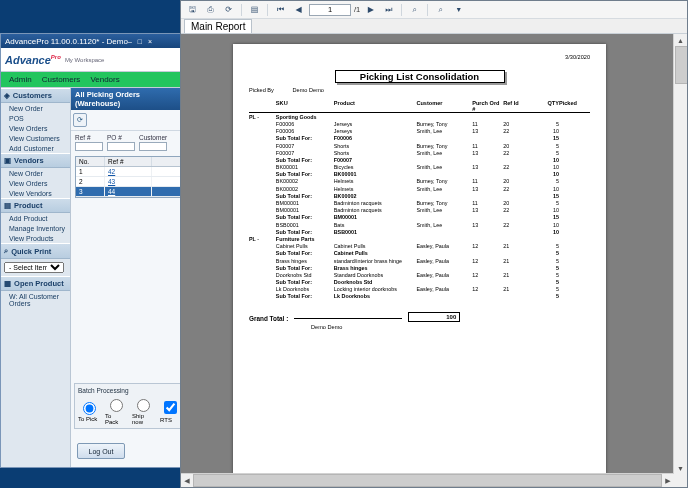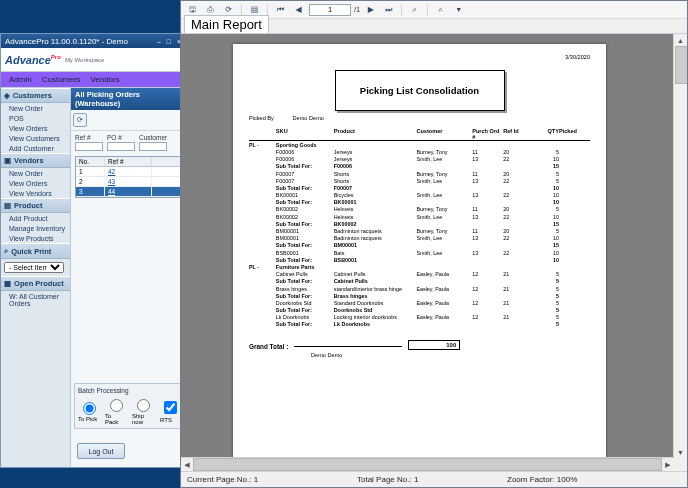--- a/index.html
+++ b/index.html
@@ -11,33 +11,33 @@
     position:relative;
   }
   
   #app-window{
     position:absolute;left:0;top:33px;width:188px;height:435px;
     background:#e9eef3;border:1px solid #7a96b8;box-sizing:border-box;
   }
   .app-title{
     height:14px;background:linear-gradient(#2b5f9e,#17457c);color:#fff;
     font-size:8px;padding:2px 4px;box-sizing:border-box;
-    display:flex;align-items:center;justify-content:space-between;
+    display:flex;align-items:center;
   }
   .app-title .t{white-space:nowrap;overflow:hidden}
   .app-title .btns{font-size:7px;letter-spacing:2px}
   .brandbar{
     height:24px;background:#fff;border-bottom:1px solid #c3cdd8;
     display:flex;align-items:center;padding:0 4px;box-sizing:border-box;
   }
   .brand-logo{font-size:11px;font-weight:bold;color:#1a4e8a;font-style:italic}
   .brand-logo sup{font-size:6px;color:#d24}
   .brand-sub{font-size:6px;color:#667;margin-left:4px}
   .menubar{
-    height:16px;background:#8b5cf6;border-bottom:1px solid #c3cdd8;
+    height:16px;background:#22c55e;border-bottom:1px solid #c3cdd8;
     display:flex;align-items:center;gap:10px;padding:0 8px;box-sizing:border-box;font-size:8px;
   }
   .menubar span{color:#123}
   .app-body{display:flex;height:calc(100% - 54px);}
   .side{
     width:70px;background:#dfe7ef;border-right:1px solid #b9c6d4;
     box-sizing:border-box;overflow:hidden;
   }
   .side-group{
     background:linear-gradient(#cddcea,#b8cde0);
@@ -110,21 +110,21 @@
     width:13px;height:13px;border:1px solid transparent;display:flex;align-items:center;
     justify-content:center;font-size:8px;color:#2d4a6b;
   }
   .tb-sep{width:1px;height:12px;background:#cfd6dd;margin:0 2px}
   .page-input{width:42px;height:12px;font-size:7.5px;border:1px solid #9aa7b4;box-sizing:border-box;text-align:center}
   .page-total{font-size:7.5px;color:#333}
   .rw-tabs{
     height:14px;background:#efefef;border-bottom:1px solid #c9d0d7;display:flex;align-items:flex-end;
   }
   .rw-tab{
-    font-size:13px;padding:1px 6px;border:1px solid #b9c2cb;border-bottom:none;background:#fff;
+    font-size:10px;padding:1px 6px;border:1px solid #b9c2cb;border-bottom:none;background:#fff;
     margin-left:3px;
   }
   .rw-canvas{
     flex:1;background:#7f7f7f;position:relative;overflow:hidden;
   }
   .scroll-v{
     position:absolute;right:0;top:0;bottom:0;width:13px;background:#f0f0f0;border-left:1px solid #d2d2d2;
   }
   .scroll-arrow{height:12px;display:flex;align-items:center;justify-content:center;font-size:7px;color:#555;background:#f0f0f0}
   .scroll-thumb{position:absolute;top:12px;left:1px;width:11px;height:36px;background:#cdcdcd;border:1px solid #b5b5b5}
@@ -141,21 +141,21 @@
   .rw-status .s1{width:170px}
   .rw-status .s2{width:150px}
   
   .page{
     position:absolute;left:52px;top:10px;width:373px;height:440px;background:#fff;
     box-shadow:0 0 3px rgba(0,0,0,.5);box-sizing:border-box;padding:10px 16px;
     font-size:5.4px;color:#000;overflow:hidden;
   }
   .rpt-date{text-align:right;font-size:5.6px;margin-bottom:10px}
   .rpt-title{
-    border:1px solid #000;padding:14px 0;text-align:center;font-weight:bold;font-size:9.5px;
+    border:1px solid #000;padding:0 0;text-align:center;font-weight:bold;font-size:9.5px;
     width:168px;margin:0 auto 4px auto;box-shadow:2px 2px 0 #999;
   }
   .pickedby{margin-bottom:6px;font-size:5.6px}
   .pickedby .lbl{display:inline-block;width:42px}
   table.rpt{width:100%;border-collapse:collapse;font-size:5.4px}
   table.rpt td{padding:0.6px 0;vertical-align:top}
   .hdr td{font-weight:bold;border-bottom:1px solid #000;padding-bottom:1.5px;font-size:5.6px}
   .col-pl{width:26px}
   .col-sku{width:56px}
   .col-prod{width:80px}
@@ -615,18 +615,13 @@
       <div class="scroll-thumb"></div>
       <div class="scroll-arrow" style="position:absolute;bottom:13px;width:13px">▼</div>
     </div>
     <div class="scroll-h">
       <div class="sh-arrow">◀</div>
       <div class="sh-thumb"></div>
       <div class="sh-arrow">▶</div>
     </div>
   </div>
 
-  <div class="rw-status">
-    <span class="s1">Current Page No.: 1</span>
-    <span class="s2">Total Page No.: 1</span>
-    <span>Zoom Factor: 100%</span>
-  </div>
 </div>
 
 </body></html>

